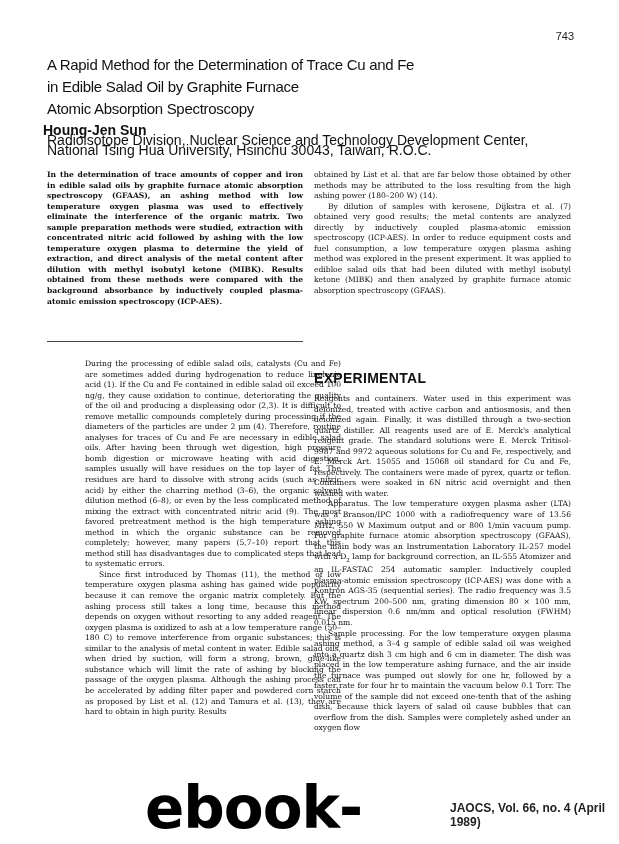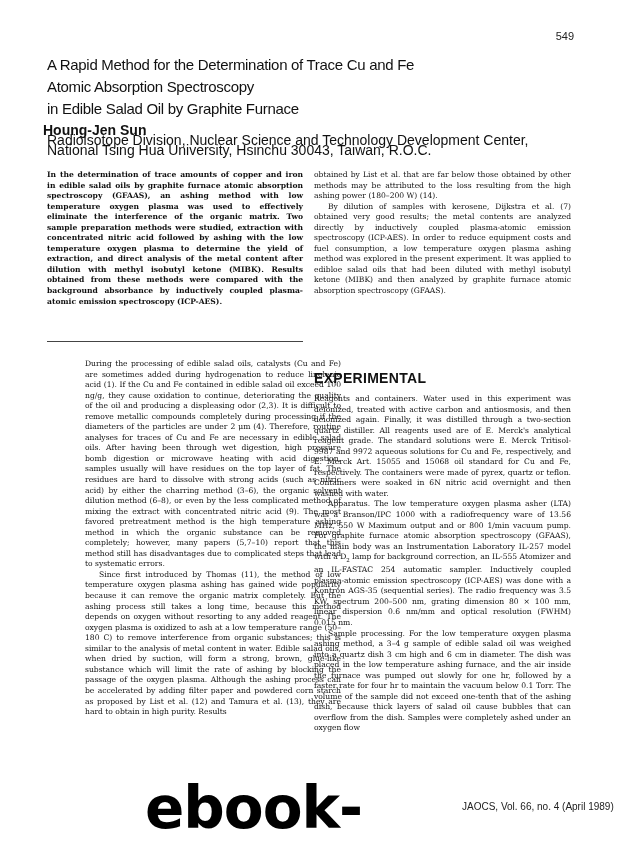--- a/index.html
+++ b/index.html
@@ -12,33 +12,33 @@
   .col { position: absolute; font-family: "DejaVu Serif", serif; font-size: 7.6px; line-height: 10.55px; text-align: justify; color: #111; }
   .col p { margin: 0; }
   .col p.indent { text-indent: 14px; }
   .abstract { left: 47px; top: 170px; width: 256px; font-weight: bold; }
   .rule { position: absolute; left: 47px; top: 341px; width: 256px; height: 1px; background: #444; }
   .left { left: 47px; top: 359px; width: 256px; margin-left: 38px; }
   .right { left: 314px; top: 170px; width: 257px; }
   .right-body { left: 314px; top: 394px; width: 257px; }
   .section-head { position: absolute; left: 314px; top: 370px; font-family: "Liberation Sans", sans-serif; font-weight: bold; font-size: 14px; letter-spacing: 0.3px; }
   .italic { }
-  .footer { position: absolute; left: 462px; top: 801px; font-family: "Liberation Sans", sans-serif; font-size: 10px; color: #222; }
+  .footer { position: absolute; left: 450px; top: 801px; font-family: "Liberation Sans", sans-serif; font-size: 12px; color: #222; font-weight: bold; }
   .watermark { position: absolute; left: 145px; top: 776px; font-family: "DejaVu Sans", sans-serif; font-weight: bold; font-size: 58px; letter-spacing: -1px; color: #000; line-height: 64px; }
   sub { font-size: 5.5px; }
 </style>
 </head>
 <body>
 
-<div class="page-number">549</div>
+<div class="page-number">743</div>
 
 <h1 class="title">
   <span>A Rapid Method for the Determination of Trace Cu and Fe</span>
+  <span>in Edible Salad Oil by Graphite Furnace</span>
   <span>Atomic Absorption Spectroscopy</span>
-  <span>in Edible Salad Oil by Graphite Furnace</span>
 </h1>
 
 <div class="author">Houng-Jen Sun</div>
 <div class="affil">Radioisotope Division, Nuclear Science and Technology Development Center, National Tsing Hua University, Hsinchu 30043, Taiwan, R.O.C.</div>
 
 <div class="col abstract">
   <p>In the determination of trace amounts of copper and iron in edible salad oils by graphite furnace atomic absorption spectroscopy (GFAAS), an ashing method with low temperature oxygen plasma was used to effectively eliminate the interference of the organic matrix. Two sample preparation methods were studied, extraction with concentrated nitric acid followed by ashing with the low temperature oxygen plasma to determine the yield of extraction, and direct analysis of the metal content after dilution with methyl isobutyl ketone (MIBK). Results obtained from these methods were compared with the background absorbance by inductively coupled plasma-atomic emission spectroscopy (ICP-AES).</p>
 </div>
 
 <div class="rule"></div>

